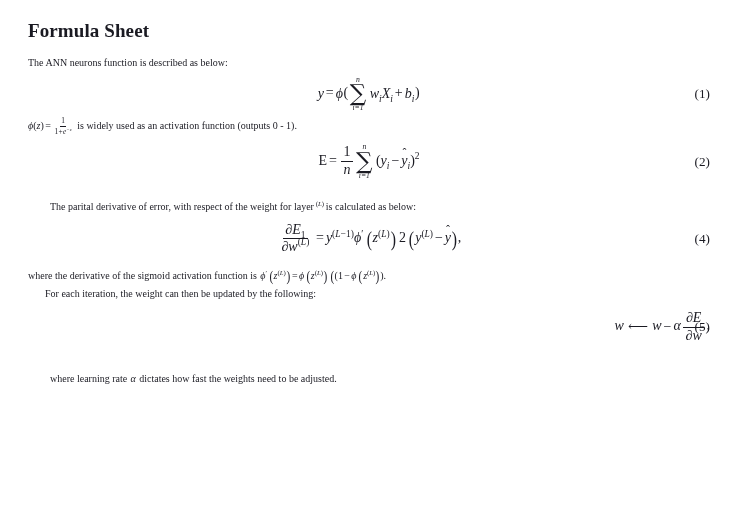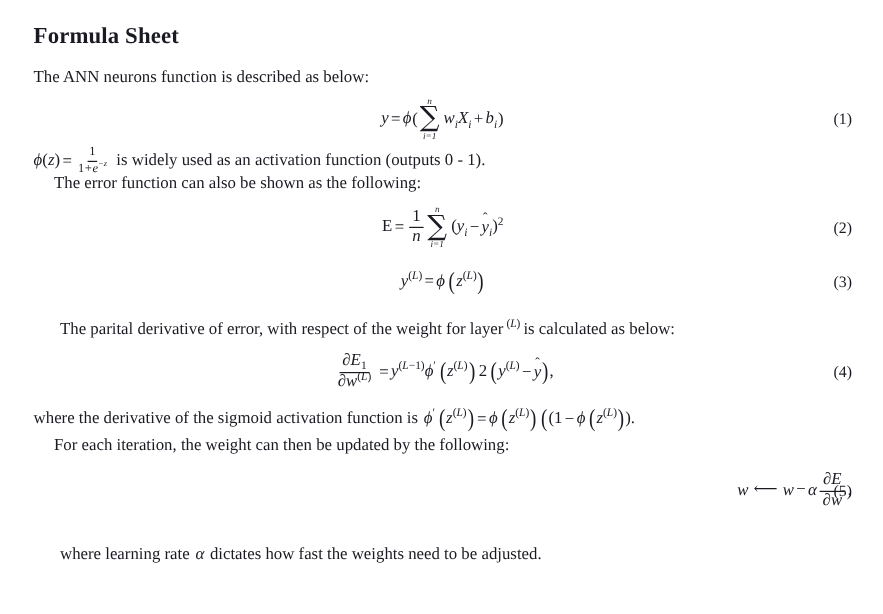--- a/index.html
+++ b/index.html
@@ -34,21 +34,21 @@
   .doc-title {
     font-size: 19px;
     font-weight: bold;
     letter-spacing: 0.1px;
     margin: 0 0 14px 0;
     line-height: 1.15;
   }
 
   
   p.para {
-    font-size: 14px;
+    font-size: 10px;
     line-height: 1.33;
     margin: 0;
     text-align: justify;
     text-justify: inter-word;
     hyphens: none;
   }
   p.indent {
     text-indent: 17px;
   }
   p.center-ish {
@@ -188,42 +188,35 @@
     </div>
 
 
     <p class="para" style="line-height:1.5;">
       <span class="mi">ϕ</span><span class="mup">(</span><span class="mi">z</span><span class="mup">)</span><span class="mo">=</span><span class="frac small">
           <span class="f-top">1</span>
           <span class="f-bot"><span class="num">1</span><span class="mo-tight">+</span><span class="mi">e</span><sup class="sp">−z</sup></span>
         </span><span class="sp-med"></span><span>is widely used as an activation function (outputs 0 - 1).</span>
     </p>
 
-    <p class="para indent" style="margin-top:-2px;">The error function can also be shown as the following:</p>
 
     <div class="eq-row" style="height:52px;">
       <span class="eq-body">
         <span class="mup" style="font-family:'Liberation Serif',serif;">E</span><span class="mo">=</span><span class="frac">
             <span class="f-top"><span class="num">1</span></span>
             <span class="f-bot"><span class="mi">n</span></span>
           </span><span class="sum">
             <span class="lim up">n</span>
             <span class="sigma">∑</span>
             <span class="lim down">i=1</span>
           </span><span class="sp-thin"></span><span class="mup">(</span><span class="mi">y</span><sub class="sb">i</sub><span class="mo">−</span><span class="hat"><span class="acc">̂</span>y</span><sub class="sb">i</sub><span class="mup">)</span><sup class="sp sp-up">2</sup>
       </span>
       <span class="eq-num">(2)</span>
     </div>
 
-    <div class="eq-row" style="height:38px;">
-      <span class="eq-body">
-        <span class="mi">y</span><sup class="sp sp-up">(<span class="mi">L</span>)</sup><span class="mo">=</span><span class="mi">ϕ</span><span class="sp-thin"></span><span class="big-paren">(</span><span class="mi">z</span><sup class="sp sp-up">(<span class="mi">L</span>)</sup><span class="big-paren">)</span>
-      </span>
-      <span class="eq-num">(3)</span>
-    </div>
 
     <p class="para center-ish" style="margin-top:12px;">
       <span>The parital derivative of error, with respect of the weight for layer</span><span class="sp-thin"></span><sup class="sp sp-up">(<span class="mi">L</span>)</sup><span class="sp-thin"></span><span>is calculated as below:</span>
     </p>
 
     <div class="eq-row" style="height:52px;">
       <span class="eq-body">
         <span class="frac">
             <span class="f-top"><span class="mi">∂</span><span class="mup" style="font-style:italic;">E</span><sub class="sb sb-up">1</sub></span>
             <span class="f-bot"><span class="mi">∂</span><span class="mi">w</span><sup class="sp sp-up">(<span class="mi">L</span>)</sup></span>

